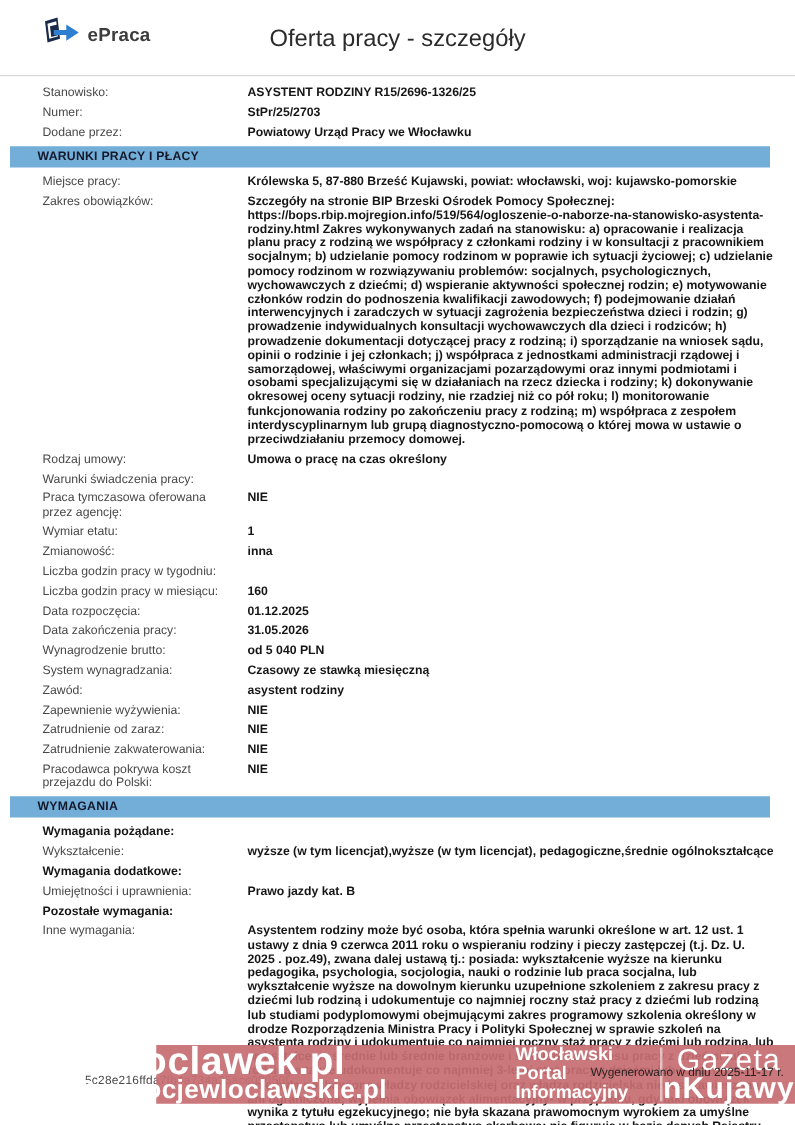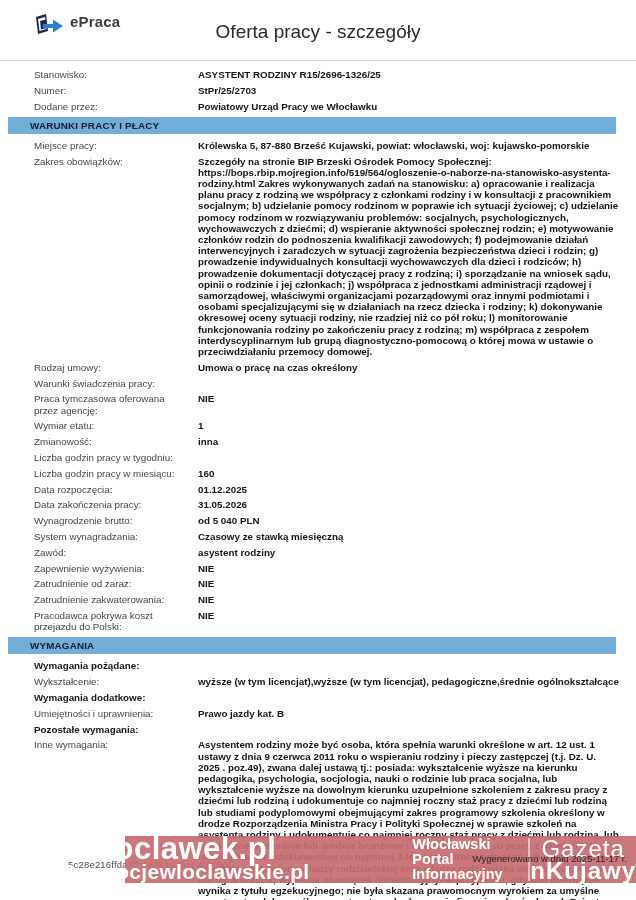--- a/index.html
+++ b/index.html
@@ -12,21 +12,21 @@
     overflow: hidden;
   }
   #doc { position: relative; width: 636px; height: 900px; }
 
   
   .header {
     position: relative;
     height: 52px;
     padding: 14px 34px 0 34px;
   }
-  .brand { display: flex; align-items: flex-start; gap: 6px; position: absolute; left: 34px; top: 13px; }
+  .brand { display: flex; align-items: flex-end; gap: 6px; position: absolute; left: 34px; top: 13px; }
   .brand .logo-icon { width: 30px; height: 24px; display: block; }
   .brand .brand-text { font-size: 15px; font-weight: 700; color: #3d3d3d; letter-spacing: 0.2px; }
   .page-title {
     text-align: center;
     font-size: 19px;
     font-weight: 400;
     color: #2b2b2b;
     padding-top: 7px;
   }
   .header-divider { border: none; border-top: 1px solid #d9d9d9; margin: 8px 0 0 0; }

